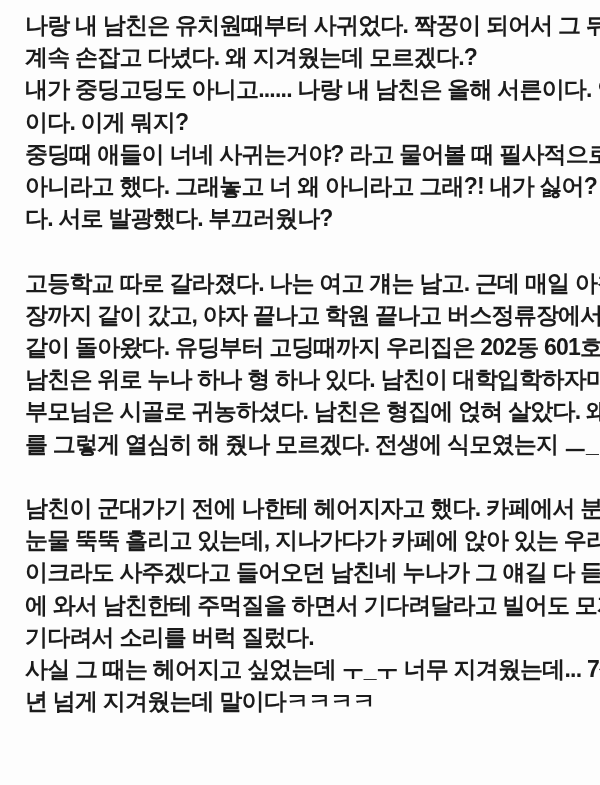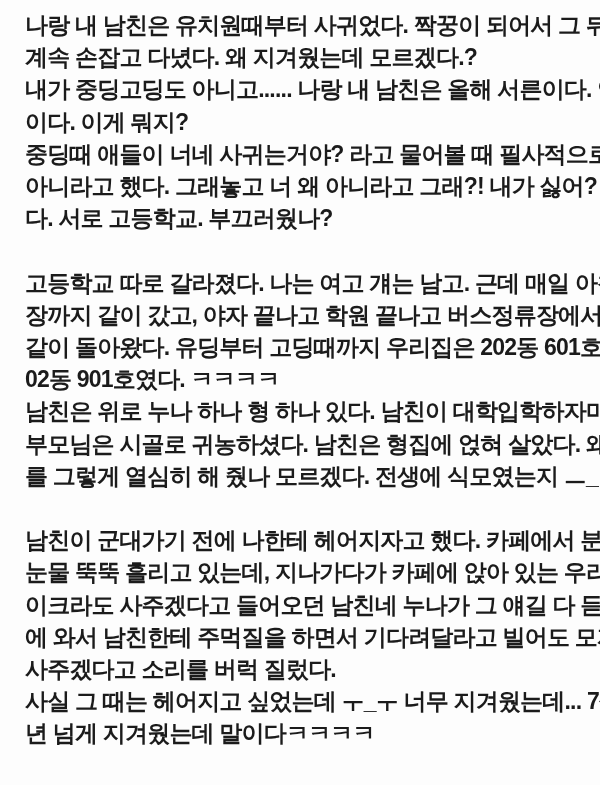--- a/index.html
+++ b/index.html
@@ -35,30 +35,29 @@
 </head>
 <body>
 
 <div class="post-body">
   <div class="text-line">나랑 내 남친은 유치원때부터 사귀었다. 짝꿍이 되어서 그 뒤부터 계속</div>
   <div class="text-line">계속 손잡고 다녔다. 왜 지겨웠는데 모르겠다.?</div>
   <div class="text-line">내가 중딩고딩도 아니고...... 나랑 내 남친은 올해 서른이다. 연애만 23년</div>
   <div class="text-line">이다. 이게 뭐지?</div>
   <div class="text-line">중딩때 애들이 너네 사귀는거야? 라고 물어볼 때 필사적으로 아니라고</div>
   <div class="text-line">아니라고 했다. 그래놓고 너 왜 아니라고 그래?! 내가 싫어? 라며 발광했</div>
-  <div class="text-line">다. 서로 고등학교. 부끄러웠나?</div>
+  <div class="text-line">다. 서로 발광했다. 부끄러웠나?</div>
   <div class="text-line"></div>
   <div class="text-line">고등학교 따로 갈라졌다. 나는 여고 걔는 남고. 근데 매일 아침 버스정류</div>
   <div class="text-line">장까지 같이 갔고, 야자 끝나고 학원 끝나고 버스정류장에서 기다려서</div>
   <div class="text-line">같이 돌아왔다. 유딩부터 고딩때까지 우리집은 202동 601호, 남친은 2</div>
-  <div class="text-line">02동 901호였다. ㅋㅋㅋㅋ</div>
   <div class="text-line">남친은 위로 누나 하나 형 하나 있다. 남친이 대학입학하자마자 남친네</div>
   <div class="text-line">부모님은 시골로 귀농하셨다. 남친은 형집에 얹혀 살았다. 왜 그 집 청소</div>
   <div class="text-line">를 그렇게 열심히 해 줬나 모르겠다. 전생에 식모였는지 ㅡ_ㅡ 고마워하</div>
   <div class="text-line"></div>
   <div class="text-line">남친이 군대가기 전에 나한테 헤어지자고 했다. 카페에서 분위기 잡고</div>
   <div class="text-line">눈물 뚝뚝 흘리고 있는데, 지나가다가 카페에 앉아 있는 우리를 보고 케</div>
   <div class="text-line">이크라도 사주겠다고 들어오던 남친네 누나가 그 얘길 다 듣고 우리 앞</div>
   <div class="text-line">에 와서 남친한테 주먹질을 하면서 기다려달라고 빌어도 모자랄판에 뭐</div>
-  <div class="text-line">사주겠다고 소리를 버럭 질렀다.</div>
+  <div class="text-line">기다려서 소리를 버럭 질렀다.</div>
   <div class="text-line">사실 그 때는 헤어지고 싶었는데 ㅜ_ㅜ 너무 지겨웠는데... 7살때부터 십</div>
   <div class="text-line">년 넘게 지겨웠는데 말이다ㅋㅋㅋㅋ</div>
 </div>
 
 </body></html>

